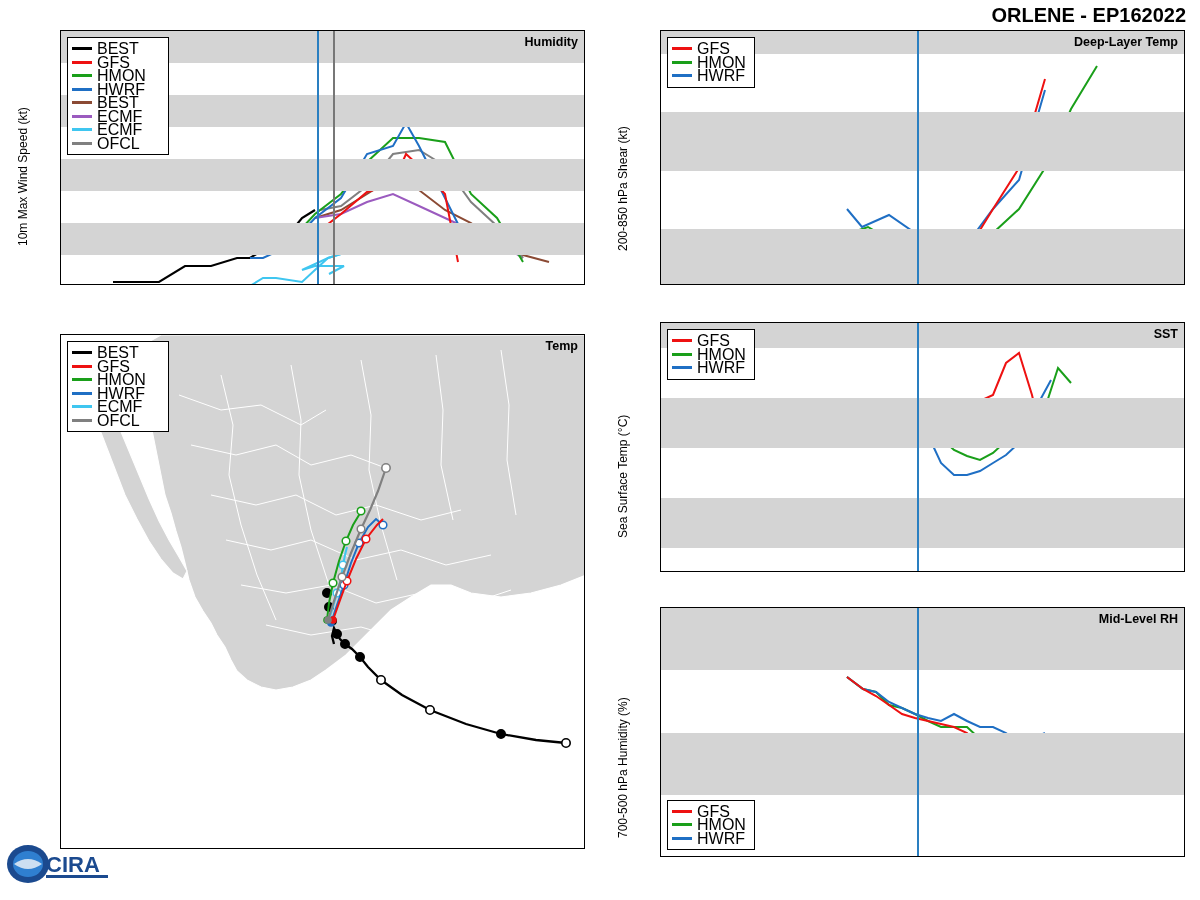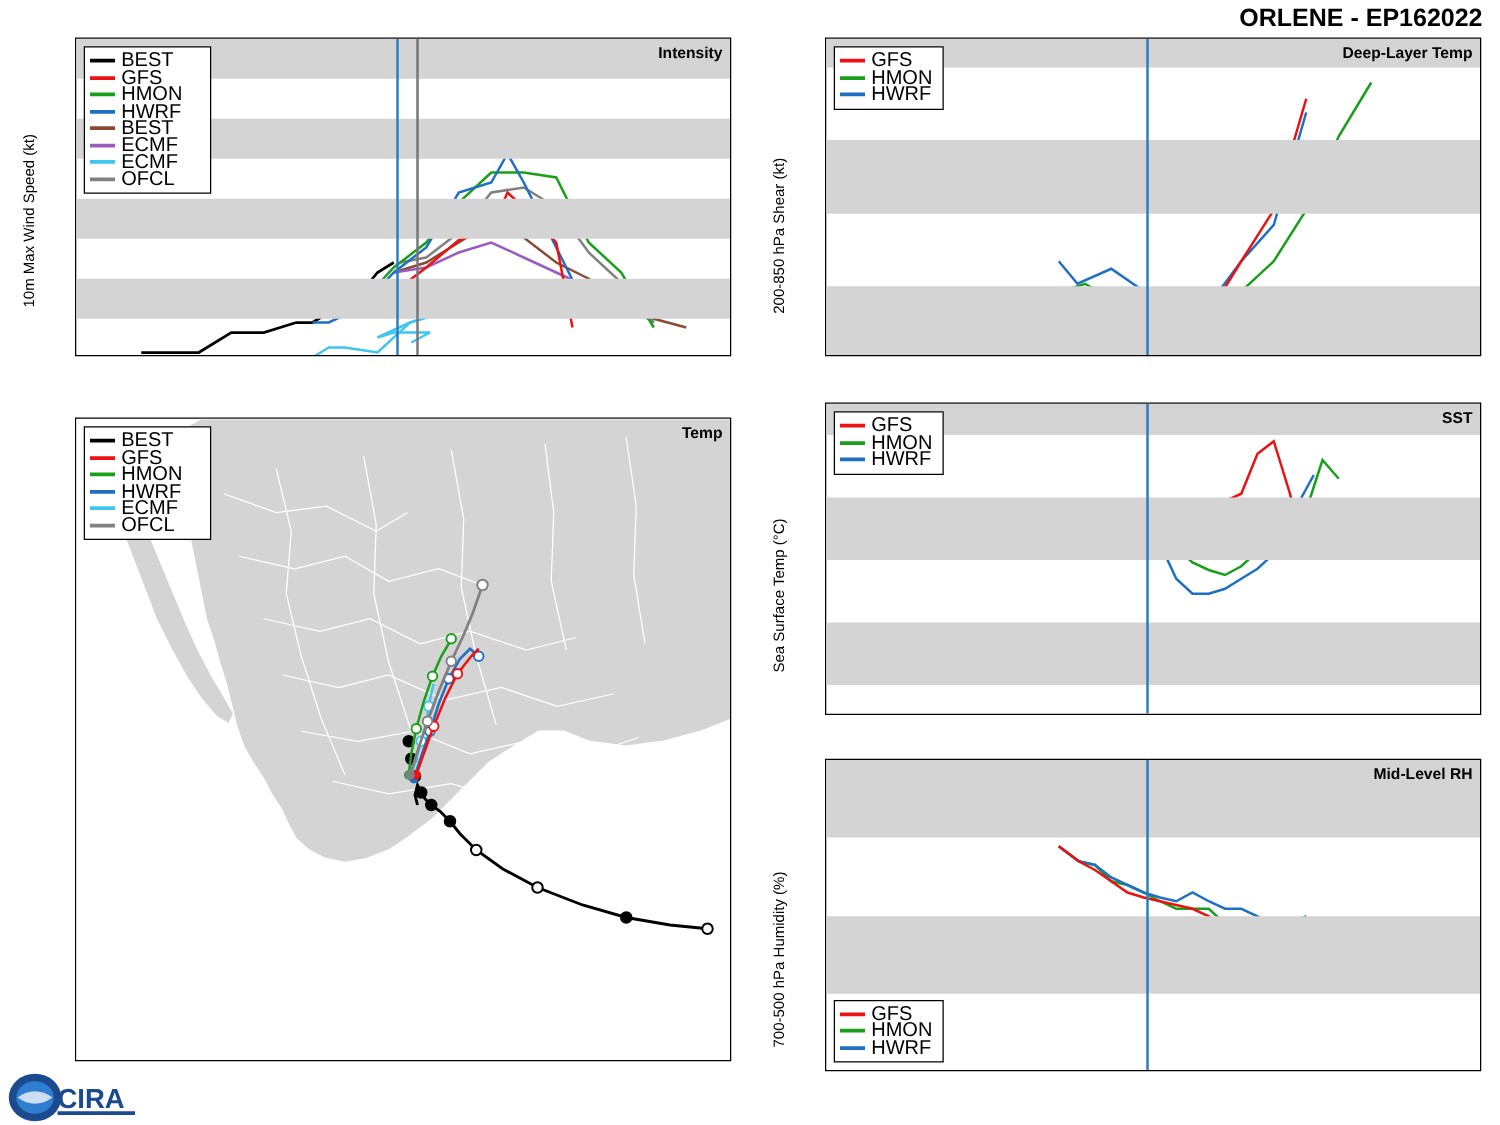--- a/index.html
+++ b/index.html
@@ -24,21 +24,21 @@
   .ylabel{position:absolute;font-size:12px;color:#000;transform-origin:0 0;white-space:nowrap;}
 
   
   .legend{position:absolute;background:#fff;border:1px solid #000;padding:4px 6px 4px 4px;font-size:11px;line-height:13px;}
   .legend .row{display:flex;align-items:center;height:13.5px;}
   .legend .swatch{width:20px;height:3px;margin-right:5px;flex:0 0 20px;}
   .legend .txt{font-size:16px;color:#000;}
 
   
   .map-land{position:absolute;left:0;top:0;right:0;bottom:0;}
-  .logo{position:absolute;left:6px;bottom:0;width:110px;height:44px;}
+  .logo{position:absolute;left:6px;bottom:14px;width:110px;height:44px;}
   svg{display:block;}
 </style>
 </head>
 <body>
 
 <div class="page">
 
   <div class="title-right">ORLENE - EP162022</div>
 
   <div class="panel" style="left:0;top:26px;width:600px;height:295px;">
@@ -63,21 +63,21 @@
         <polyline points="259,179 280,175 306,155 332,123 358,119 384,135 410,171 436,195 462,227" fill="none" stroke="#808080" stroke-width="2"></polyline>
 
         <polyline points="189,223 202,219 228,211 254,183 280,163 306,131 332,107 358,107 384,111 410,163 436,187 462,231" fill="none" stroke="#1a9f1a" stroke-width="2"></polyline>
 
         <polyline points="189,227 202,227 228,215 254,187 280,167 306,123 332,115 345,92 358,115 384,167 410,219" fill="none" stroke="#1f6fc4" stroke-width="2"></polyline>
 
         <polyline points="254,195 267,193 280,183 306,161 332,153 345,123 358,135 384,163 397,231" fill="none" stroke="#ee1111" stroke-width="2"></polyline>
       </svg>
       <div class="vline blue" style="left:256px;"></div>
       <div class="vline gray" style="left:272px;"></div>
-      <div class="corner-label">Intensity</div>
+      <div class="corner-label">Humidity</div>
 
       <div>
           <div class="ytickmark" style="top:251px;"></div>
         </div>
       <div>
           <div class="ytickmark" style="top:219px;"></div>
         </div>
       <div>
           <div class="ytickmark" style="top:187px;"></div>
         </div>

